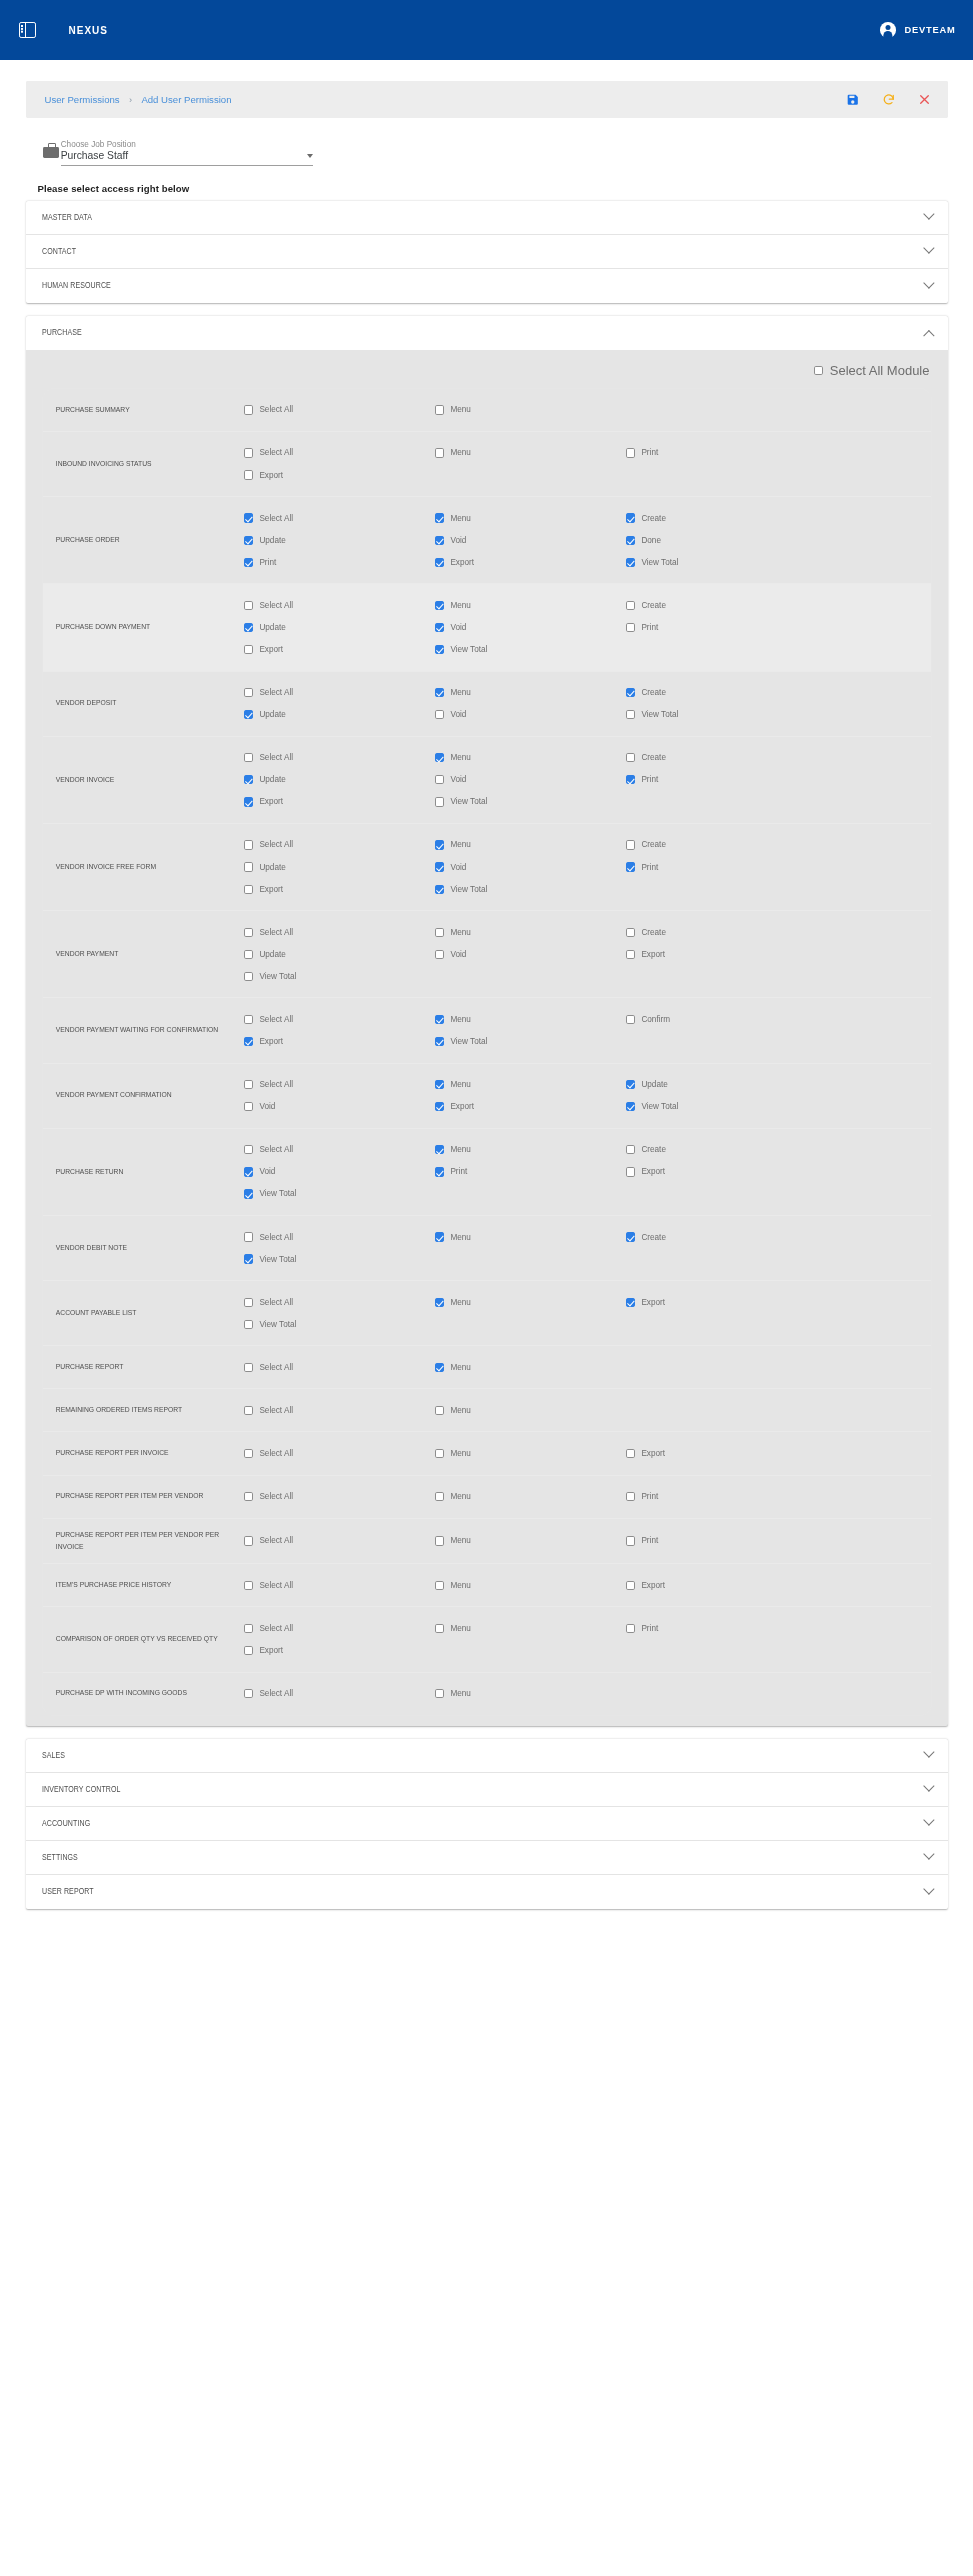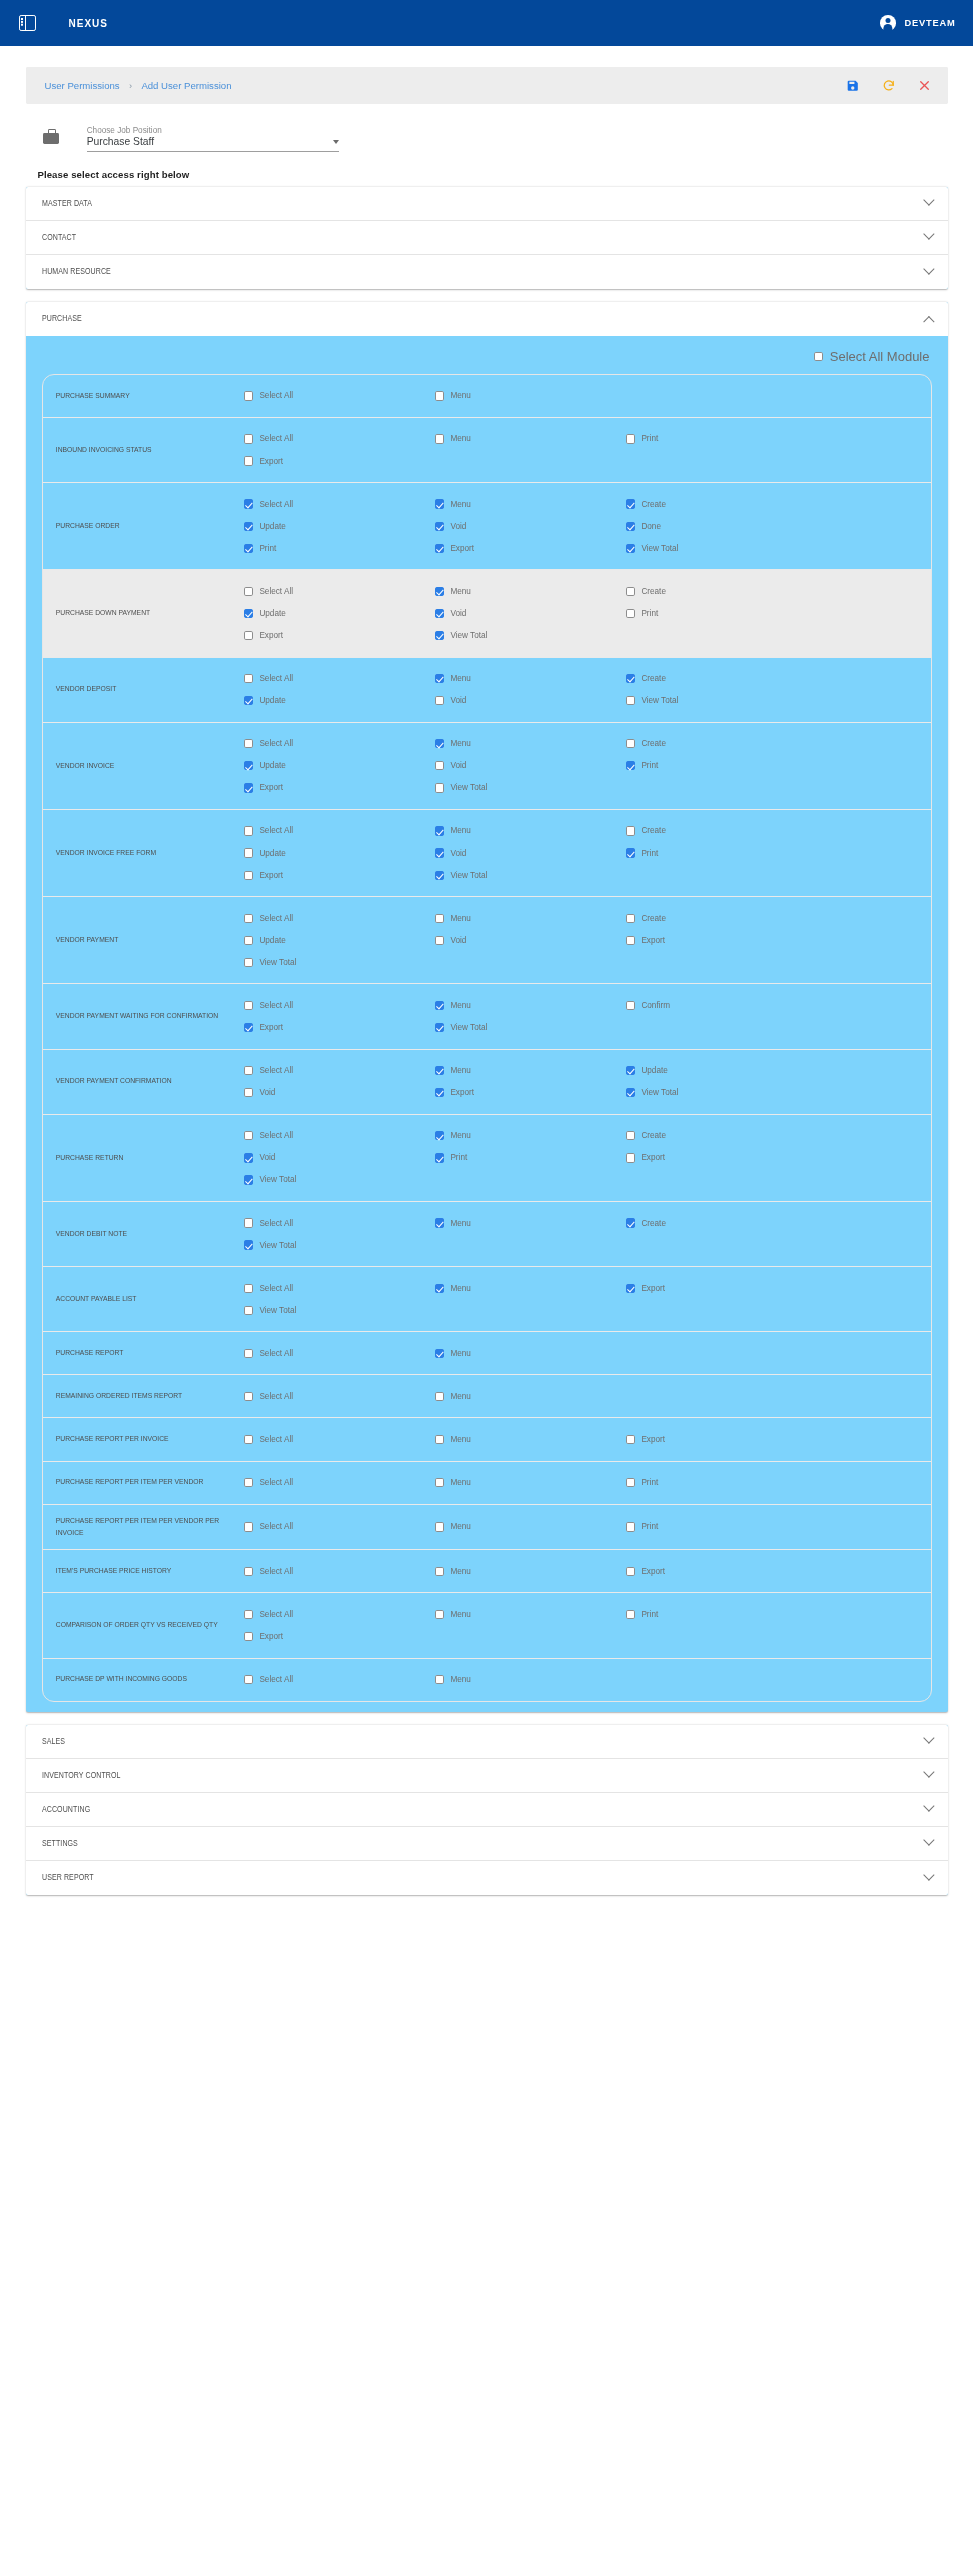--- a/index.html
+++ b/index.html
@@ -6,21 +6,21 @@
   html, body {
     width: 974px;
     background: #ffffff;
     font-family: "Liberation Sans", sans-serif;
     color: #3c4043;
   }
   body { width: 974px; }
 
   
   .appbar {
-    height: 46px;
+    height: 60px;
     background: #03489a;
     display: flex;
     align-items: center;
     padding: 0 18.5px;
     color: #fff;
   }
   .appbar-left { display: flex; align-items: center; gap: 33px; }
   .burger {
     width: 17px; height: 15.7px;
     border: 1.4px solid #fff; border-radius: 2.1px;
@@ -74,21 +74,21 @@
   }
   .crumb.current { color: #4a90d9; }
   .crumb-sep { color: #8a9aa8; font-size: 9.3px; margin: 0 9.3px; }
   .crumb-actions { margin-left: auto; display: flex; align-items: center; gap: 20px; }
   .icon-btn {
     width: 15.7px; height: 15.7px; cursor: pointer;
     display: flex; align-items: center; justify-content: center;
   }
 
   
-  .jobrow { display: flex; align-items: flex-end; gap: 28px; margin: 21.4px 0 0 17px; }
+  .jobrow { display: flex; align-items: flex-end; gap: 2px; margin: 21.4px 0 0 17px; }
   .briefcase { width: 15.7px; height: 15.7px; position: relative; margin-bottom: 7.1px; flex: none; }
   .briefcase::before {
     content: ""; position: absolute; left: 0; top: 3.6px;
     width: 15.7px; height: 11.4px; background: #6d6d6d; border-radius: 1.4px;
   }
   .briefcase::after {
     content: ""; position: absolute; left: 5px; top: 0;
     width: 5.7px; height: 4.3px; border: 1.8px solid #6d6d6d;
     border-bottom: none; border-radius: 1.4px 1.4px 0 0;
   }
@@ -108,21 +108,21 @@
     border-top: 4.3px solid #6b6b6b;
   }
 
   .section-title {
     font-size: 9.6px; font-weight: bold; color: #1f1f1f;
     margin: 17px 0 7.1px 11.4px; letter-spacing: 0.1px;
   }
 
   
   .acc-card {
-    background: #7dd3fc;
+    background: #e5e5e5;
     border-radius: 2.1px;
     box-shadow: 0 0.7px 2.1px rgba(0,0,0,.22), 0 0.7px 0.7px rgba(0,0,0,.10);
     overflow: hidden;
     margin-bottom: 13px;
   }
   .acc-head {
     height: 34px;
     display: flex; align-items: center;
     padding: 0 15.7px 0 15.7px;
     cursor: pointer;

